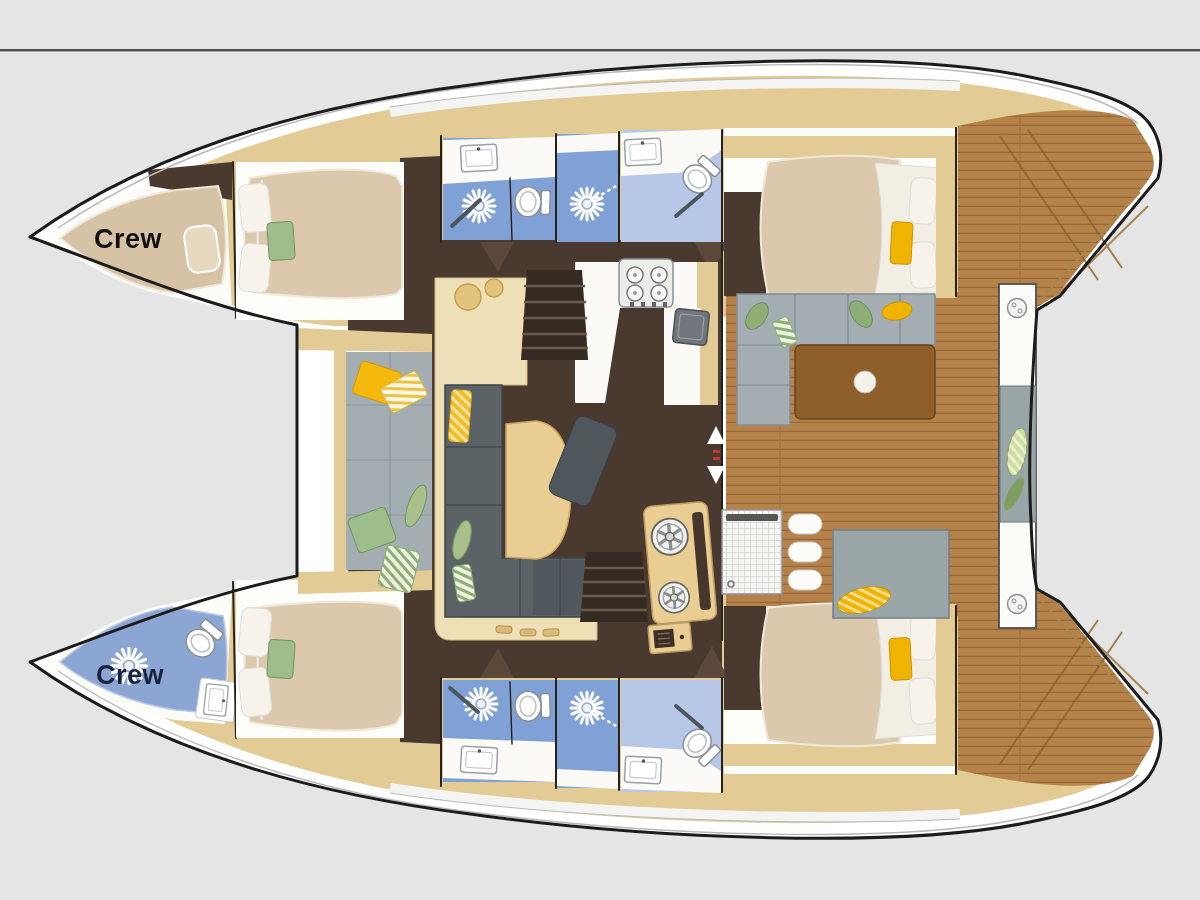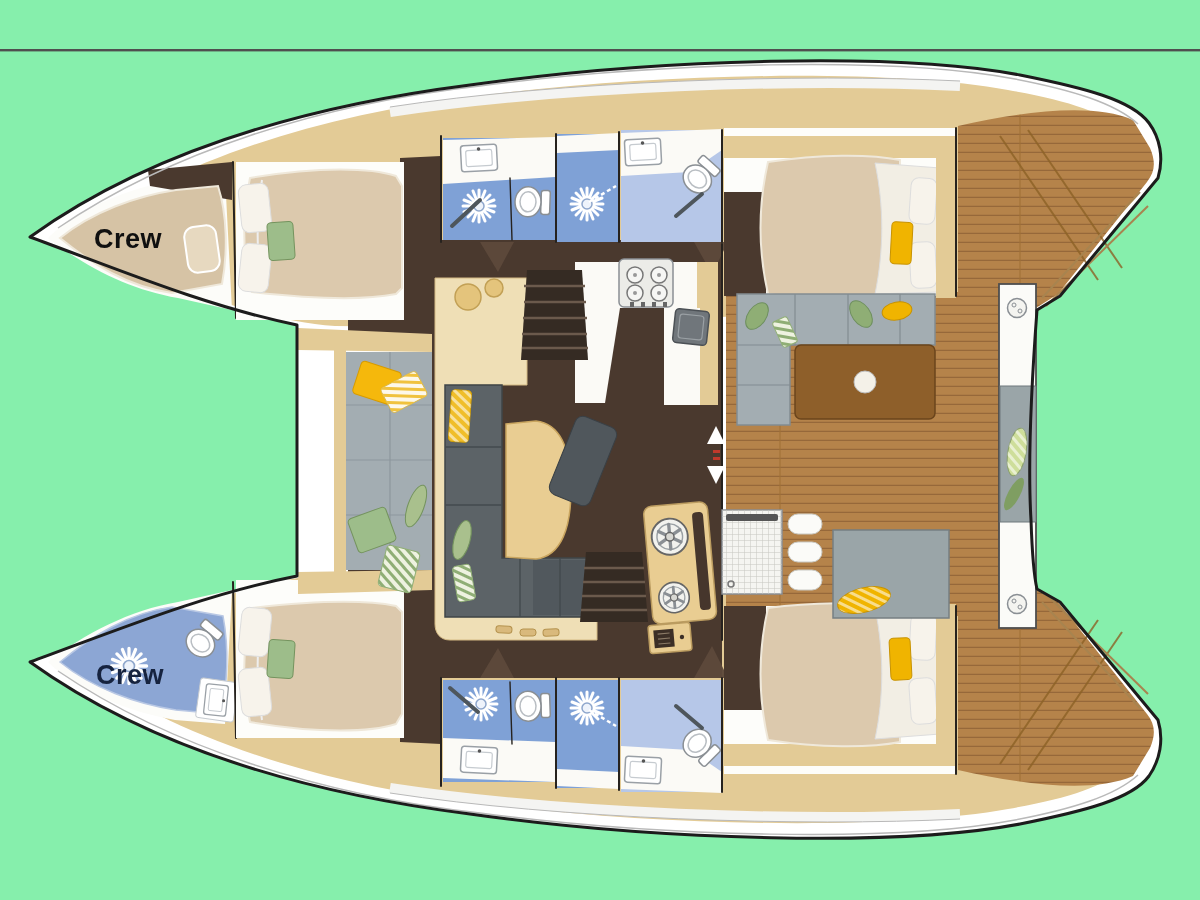--- a/index.html
+++ b/index.html
@@ -1,16 +1,16 @@
 <!DOCTYPE html>
 <html><head>
 <meta charset="utf-8">
 <style>
   html,body{margin:0;padding:0;background:#fff;}
-  .stage{position:relative;width:1200px;height:900px;background:#86efac;overflow:hidden;}
+  .stage{position:relative;width:1200px;height:900px;background:#e5e5e5;overflow:hidden;}
   svg{display:block;}
   .wall{stroke:#26221e;stroke-width:2;stroke-linecap:round;}
   .thinwall{stroke:#26221e;stroke-width:1.4;stroke-linecap:round;}
   .seam{stroke:#8d979d;stroke-width:1.2;}
   .crew-label{font-family:"Liberation Sans",sans-serif;font-weight:bold;font-size:27px;letter-spacing:.5px;}
 </style>
 </head>
 <body>
 
 <div class="stage">

